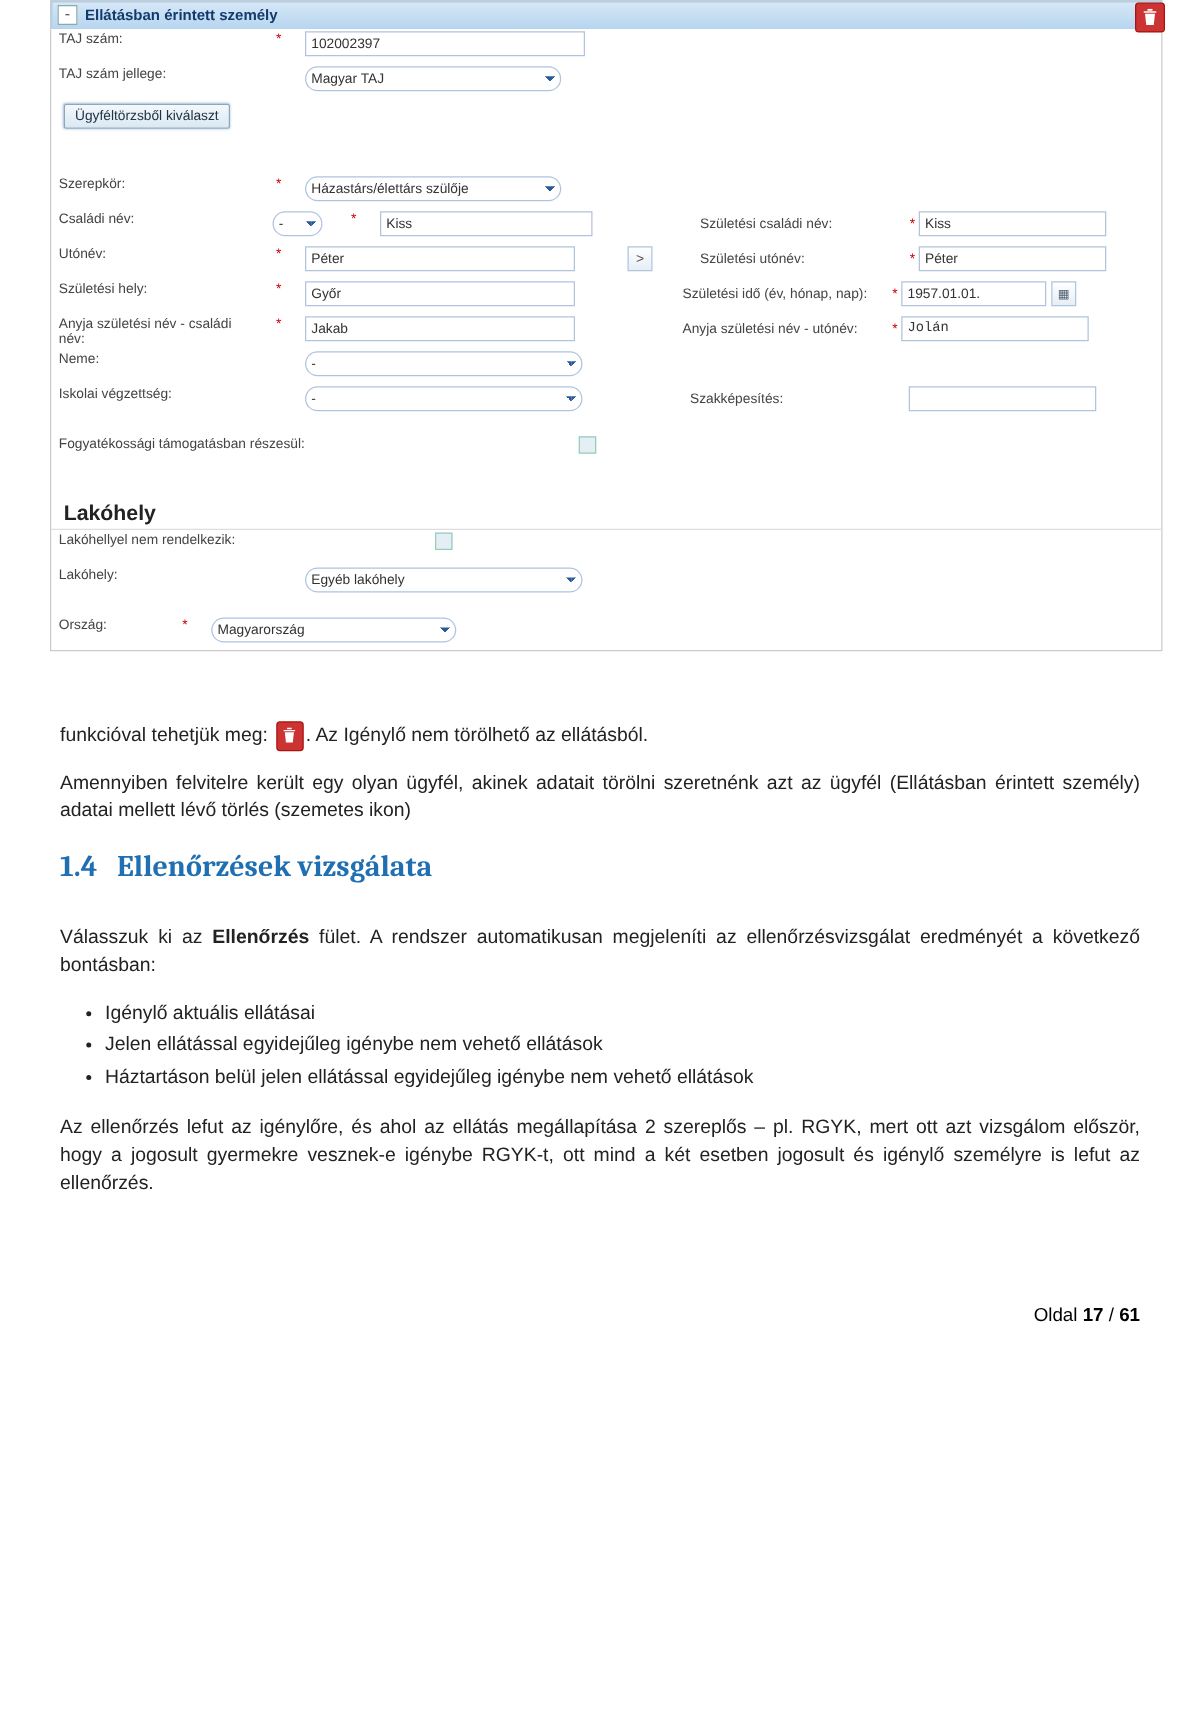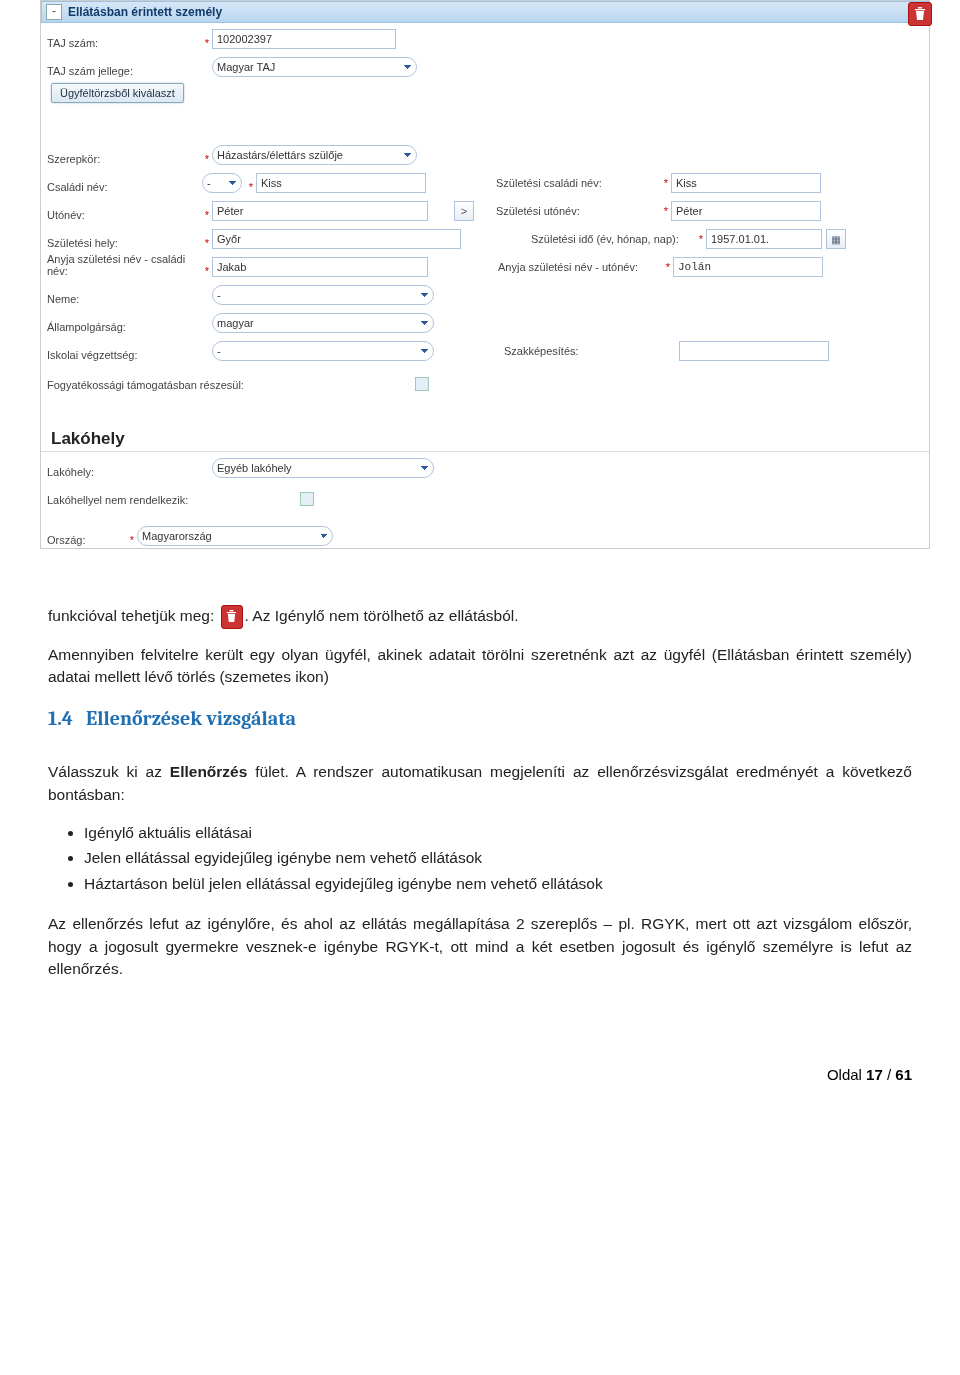--- a/index.html
+++ b/index.html
@@ -51,39 +51,40 @@
     border-radius: 3px;
     display: flex;
     align-items: center;
     justify-content: center;
     color: #fff;
     font-size: 13px;
     cursor: pointer;
   }
   .form-row {
     display: flex;
-    align-items: flex-end;
+    align-items: flex-start;
     min-height: 28px;
     padding: 2px 6px;
+    gap: 16px;
   }
   .label {
     width: 155px;
     color: #444;
   }
   .star { color: #c00; display: inline-block; width: 10px; text-align: center; }
   .input, .select {
     height: 20px;
     border: 1px solid #b0c4de;
     background: #fff;
     padding: 0 4px;
     font-family: inherit;
     font-size: 11px;
     color: #333;
   }
-  .input { width: 184px; }
+  .input { width: 224px; }
   .select {
     padding-right: 18px;
     -webkit-appearance: none;
     appearance: none;
     background-image: linear-gradient(45deg, transparent 50%, #2a5a9a 50%), linear-gradient(135deg, #2a5a9a 50%, transparent 50%);
     background-position: right 8px center, right 4px center;
     background-size: 4px 4px, 4px 4px;
     background-repeat: no-repeat;
     border-radius: 10px;
   }
@@ -148,21 +149,21 @@
     align-items: center;
     justify-content: center;
     vertical-align: middle;
     margin: 0 2px;
     color: #fff;
     font-size: 13px;
   }
   .h14 {
     color: #1F6FB2;
     font-family: Cambria, Georgia, serif;
-    font-size: 20px;
+    font-size: 24px;
     font-weight: bold;
     margin-top: 14px;
   }
   .nospace { margin-bottom: 0; }
   ul.bullets { margin: 6px 0 18px 36px; padding: 0; }
   ul.bullets li { margin: 3px 0; }
   .footer {
     text-align: right;
     font-family: Verdana, sans-serif;
     font-size: 15px;
@@ -234,21 +235,21 @@
     <div class="right-col" style="margin-left:22px">
       <span class="label">Születési utónév:</span>
       <span class="star">*</span>
       <input class="input" style="width: 150px;" value="Péter">
     </div>
   </div>
 
   <div class="form-row">
     <span class="label">Születési hely:</span>
     <span class="star">*</span>
-    <input class="input" style="width: 249px;" value="Győr">
+    <input class="input" style="width: 216px;" value="Győr">
     <div class="right-col" style="margin-left:70px">
       <span class="label">Születési idő (év, hónap, nap):</span>
       <span class="star">*</span>
       <input class="input" style="width: 116px;" value="1957.01.01.">
       <span class="cal-icon">▦</span>
     </div>
   </div>
 
   <div class="form-row">
     <span class="label" style="width:155px">Anyja születési név - családi név:</span>
@@ -260,25 +261,20 @@
       <input class="input" style="width: 150px; font-family: Liberation Mono, monospace;" value="Jolán">
     </div>
   </div>
 
   <div class="form-row">
     <span class="label">Neme:</span>
     <span class="star"></span>
     <select class="select w200" style="width:222px"><option>-</option></select>
   </div>
   <div class="form-row">
-    <span class="label">Állampolgárság:</span>
-    <span class="star"></span>
-    <select class="select w200" style="width:222px"><option>magyar</option></select>
-  </div>
-  <div class="form-row">
     <span class="label">Iskolai végzettség:</span>
     <span class="star"></span>
     <select class="select w200" style="width:222px"><option>-</option></select>
     <div class="right-col" style="margin-left:70px">
       <span class="label">Szakképesítés:</span>
       <span class="star"></span>
       <input class="input" style="width: 150px;">
     </div>
   </div>
 
@@ -288,29 +284,29 @@
     <span style="width:148px"></span>
     <div class="chk"></div>
   </div>
 
   <div style="height:30px"></div>
 
   <div class="subheader">Lakóhely</div>
   <div class="divider"></div>
 
   <div class="form-row">
-    <span class="label">Lakóhely:</span>
-    <span class="star"></span>
-    <select class="select w200" style="width:222px"><option>Egyéb lakóhely</option></select>
-  </div>
-  <div class="form-row">
     <span class="label">Lakóhellyel nem rendelkezik:</span>
     <span class="star"></span>
     <span style="width:88px"></span>
     <div class="chk"></div>
+  </div>
+  <div class="form-row">
+    <span class="label">Lakóhely:</span>
+    <span class="star"></span>
+    <select class="select w200" style="width:222px"><option>Egyéb lakóhely</option></select>
   </div>
 
   <div style="height:12px"></div>
 
   <div class="form-row">
     <span class="label" style="width:80px">Ország:</span>
     <span class="star">*</span>
     <select class="select" style="width:196px"><option>Magyarország</option></select>
   </div>
 </div>

